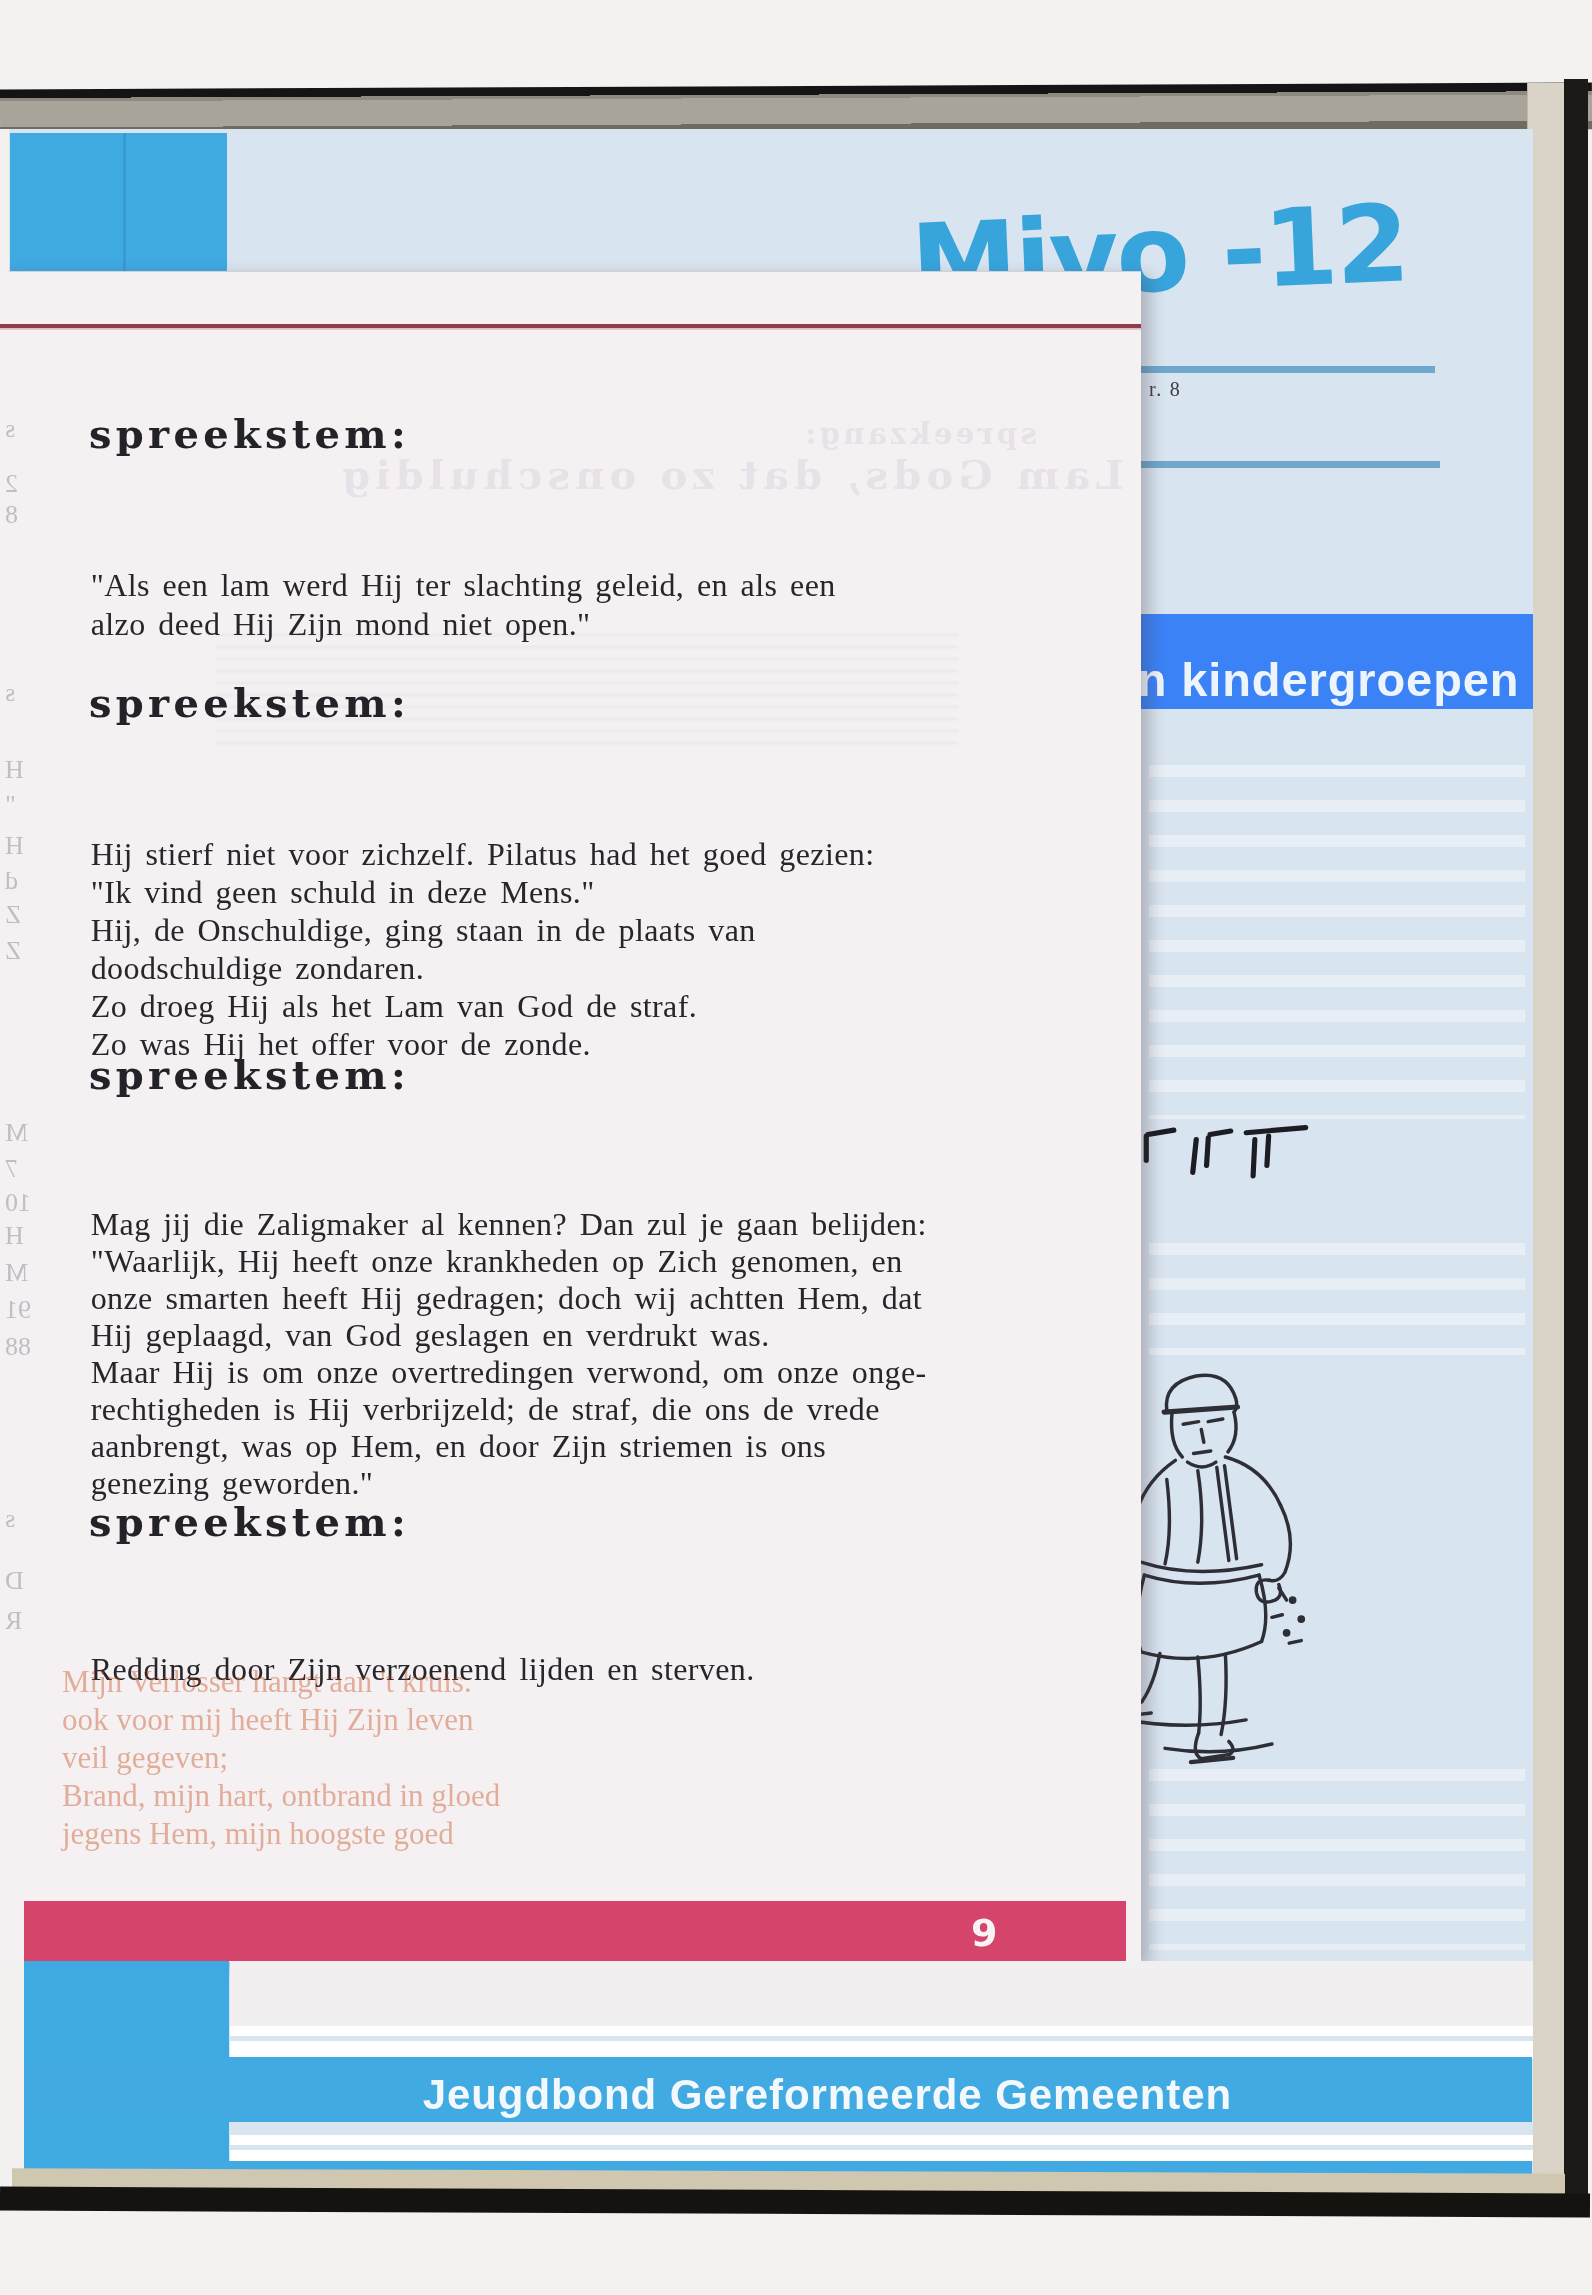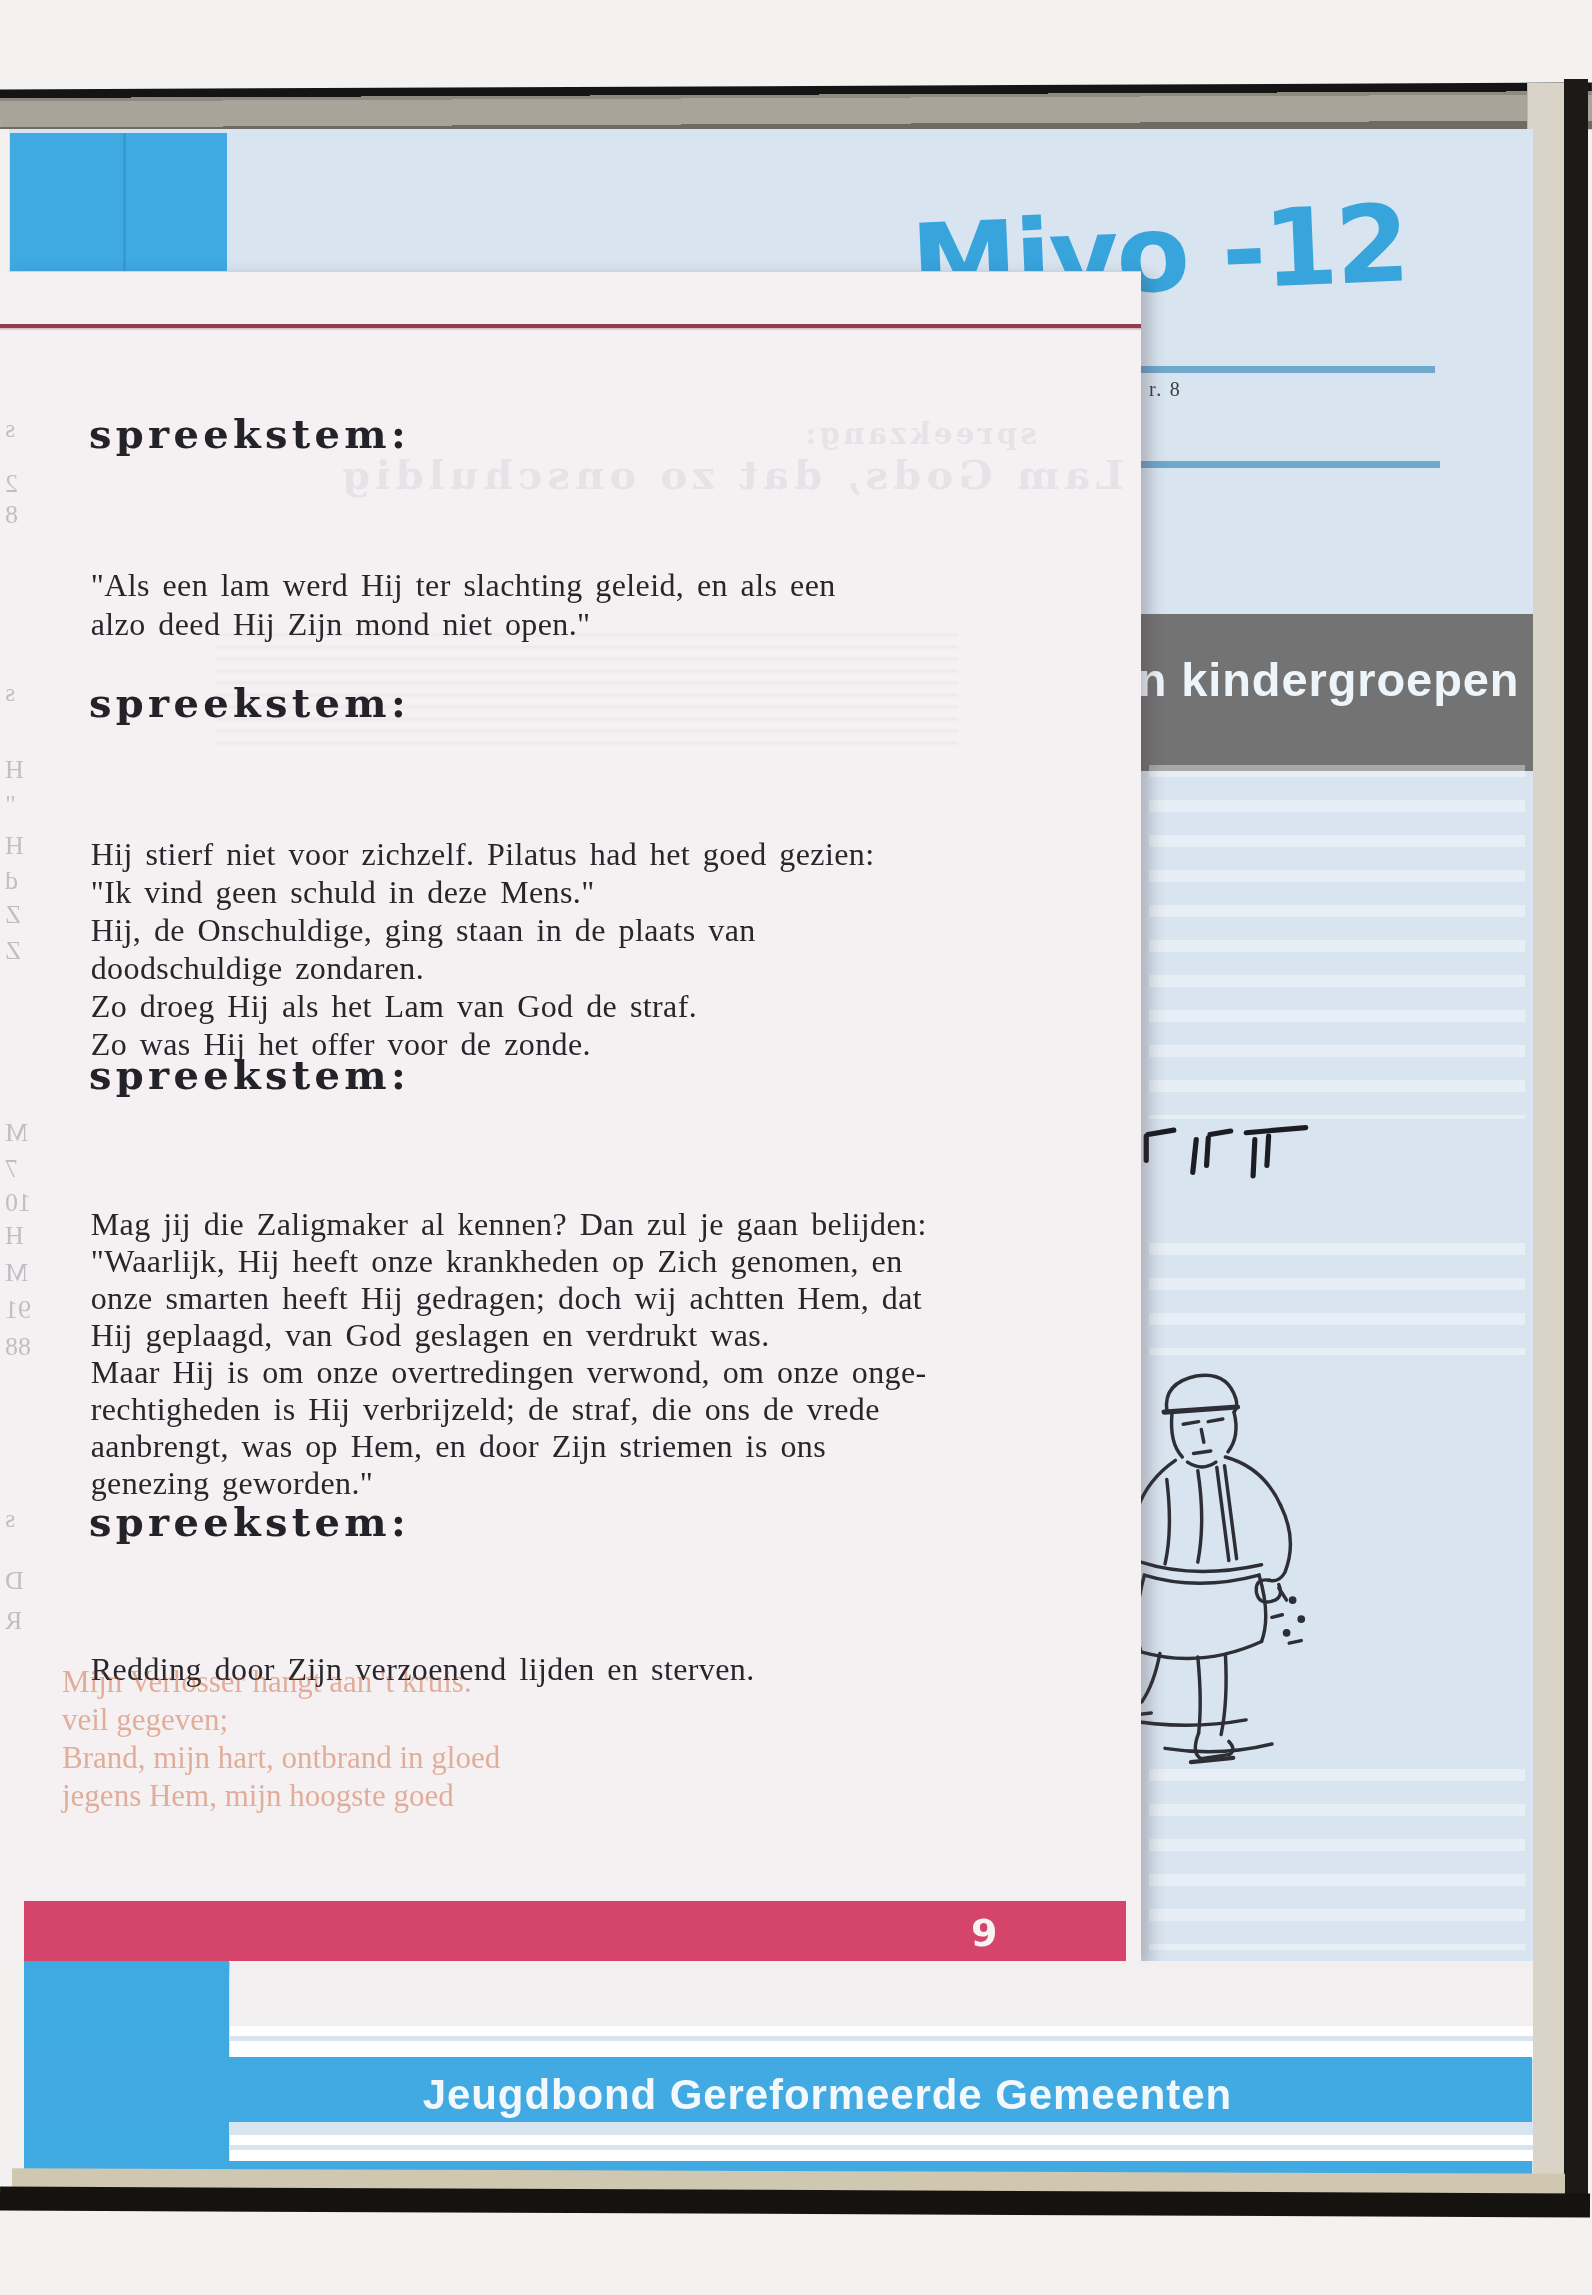--- a/index.html
+++ b/index.html
@@ -23,21 +23,21 @@
   .left-strip-crease{left:123px;top:133px;width:2.6px;height:2040px;background:rgba(30,90,140,.18);}
 
   
   .logo{left:911px;top:192px;width:483px;font-family:"DejaVu Sans",sans-serif;font-weight:bold;
     font-size:107px;letter-spacing:-2.6px;color:#38a4dc;transform:rotate(-2.4deg);white-space:nowrap;}
 
   .rule1{left:1136px;top:366px;width:299px;height:7px;background:#6fa7cd;}
   .rule2{left:1136px;top:461px;width:304px;height:7px;background:#6fa7cd;}
   .issue-ref{left:1149px;top:378px;font-size:20px;color:#3c3c42;letter-spacing:1.7px;}
 
-  .kinder-bar{left:1136px;top:614px;width:397px;height:157px;background:#737373;}
+  .kinder-bar{left:1136px;top:614px;width:397px;height:95px;background:#3b82f6;}
   .kinder-text{position:absolute;left:1.7px;top:38px;font-family:"Liberation Sans",sans-serif;
     font-weight:bold;font-size:47px;color:#edf5fb;letter-spacing:0.9px;white-space:nowrap;}
 
   
   .ghost-band{background:repeating-linear-gradient(rgba(255,255,255,.38) 0 12px,rgba(255,255,255,0) 12px 35px);}
   .gb1{left:1149px;top:765px;width:376px;height:354px;}
   .gb2{left:1149px;top:1769px;width:376px;height:181px;}
   .gb3{left:1149px;top:1243px;width:376px;height:112px;}
 
   
@@ -217,20 +217,21 @@
 
     <section class="blk b4">
       <h2>spreekstem:</h2>
       <div class="body">
           <div class="tline">Redding door Zijn verzoenend lijden en sterven.</div>
         </div>
     </section>
 
     <div class="ghost-lines">
         <div class="tline">Mijn Verlosser hangt aan 't kruis.</div>
+        <div class="tline">ook voor mij heeft Hij Zijn leven</div>
         <div class="tline">veil gegeven;</div>
         <div class="tline">Brand, mijn hart, ontbrand in gloed</div>
         <div class="tline">jegens Hem, mijn hoogste goed</div>
       </div>
 
     <div class="ghost-margin" id="ghost-margin">
         <span style="top: 142px;">s</span>
         <span style="top: 197px;">2</span>
         <span style="top: 228px;">8</span>
         <span style="top: 406px;">s</span>

